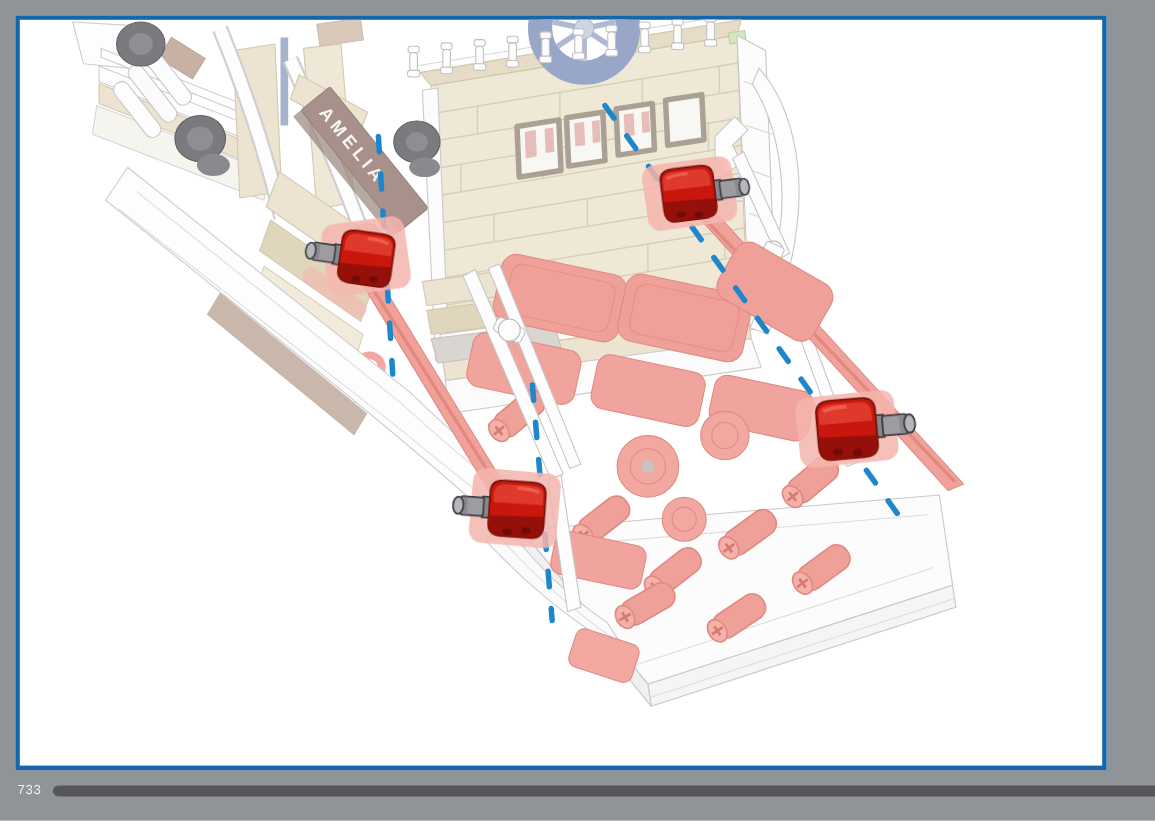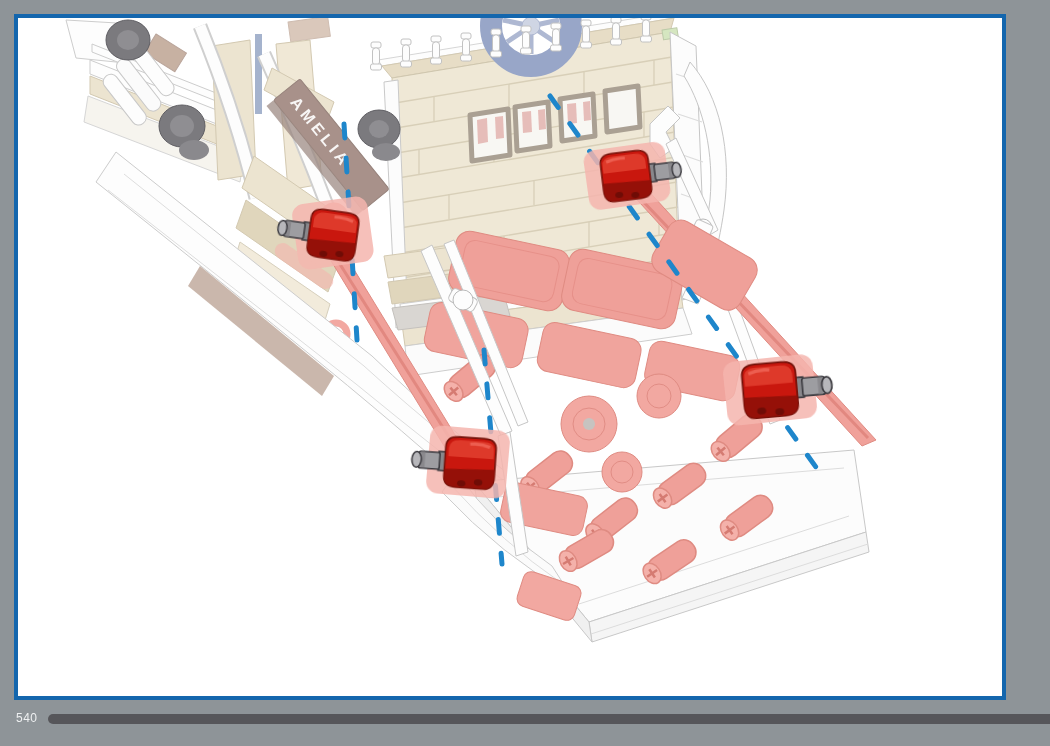--- a/index.html
+++ b/index.html
@@ -294,14 +294,14 @@
 
   <g>
     <use href="#pp" transform="translate(329,231) scale(-1,1) rotate(-8)"></use>
     <use href="#pp" transform="translate(622,172) rotate(-7)"></use>
     <use href="#pp" transform="translate(766,386) rotate(-5) scale(1.12)"></use>
     <use href="#pp" transform="translate(466,459) scale(-1.05,1.05) rotate(-4)"></use>
   </g>
 </svg>
 </div>
 
-<div class="footer-pagenum">540</div>
+<div class="footer-pagenum">733</div>
 <div class="progress"></div>
 
 </body></html>

